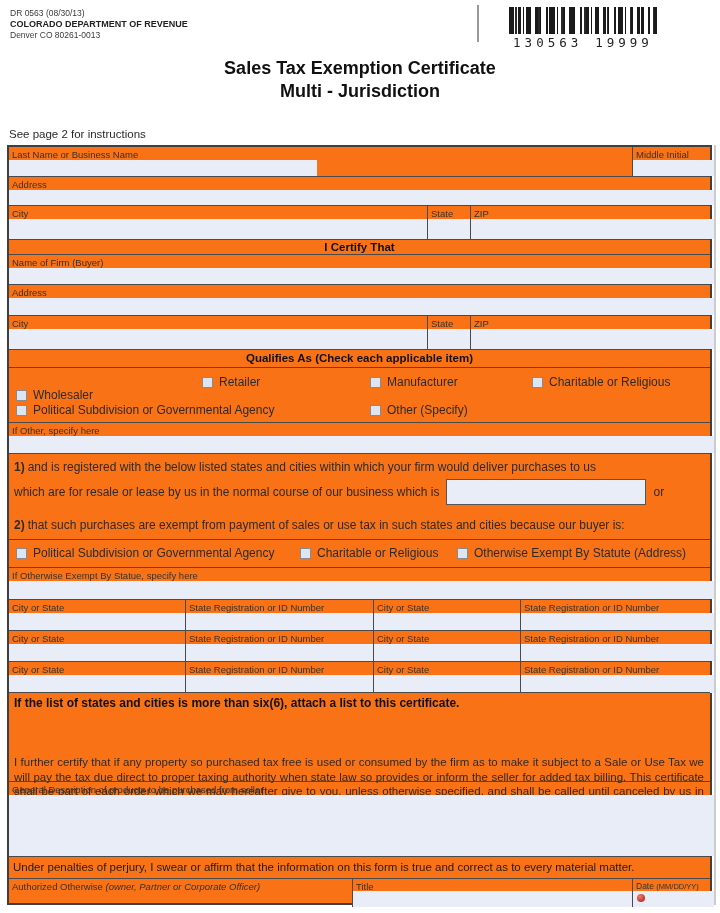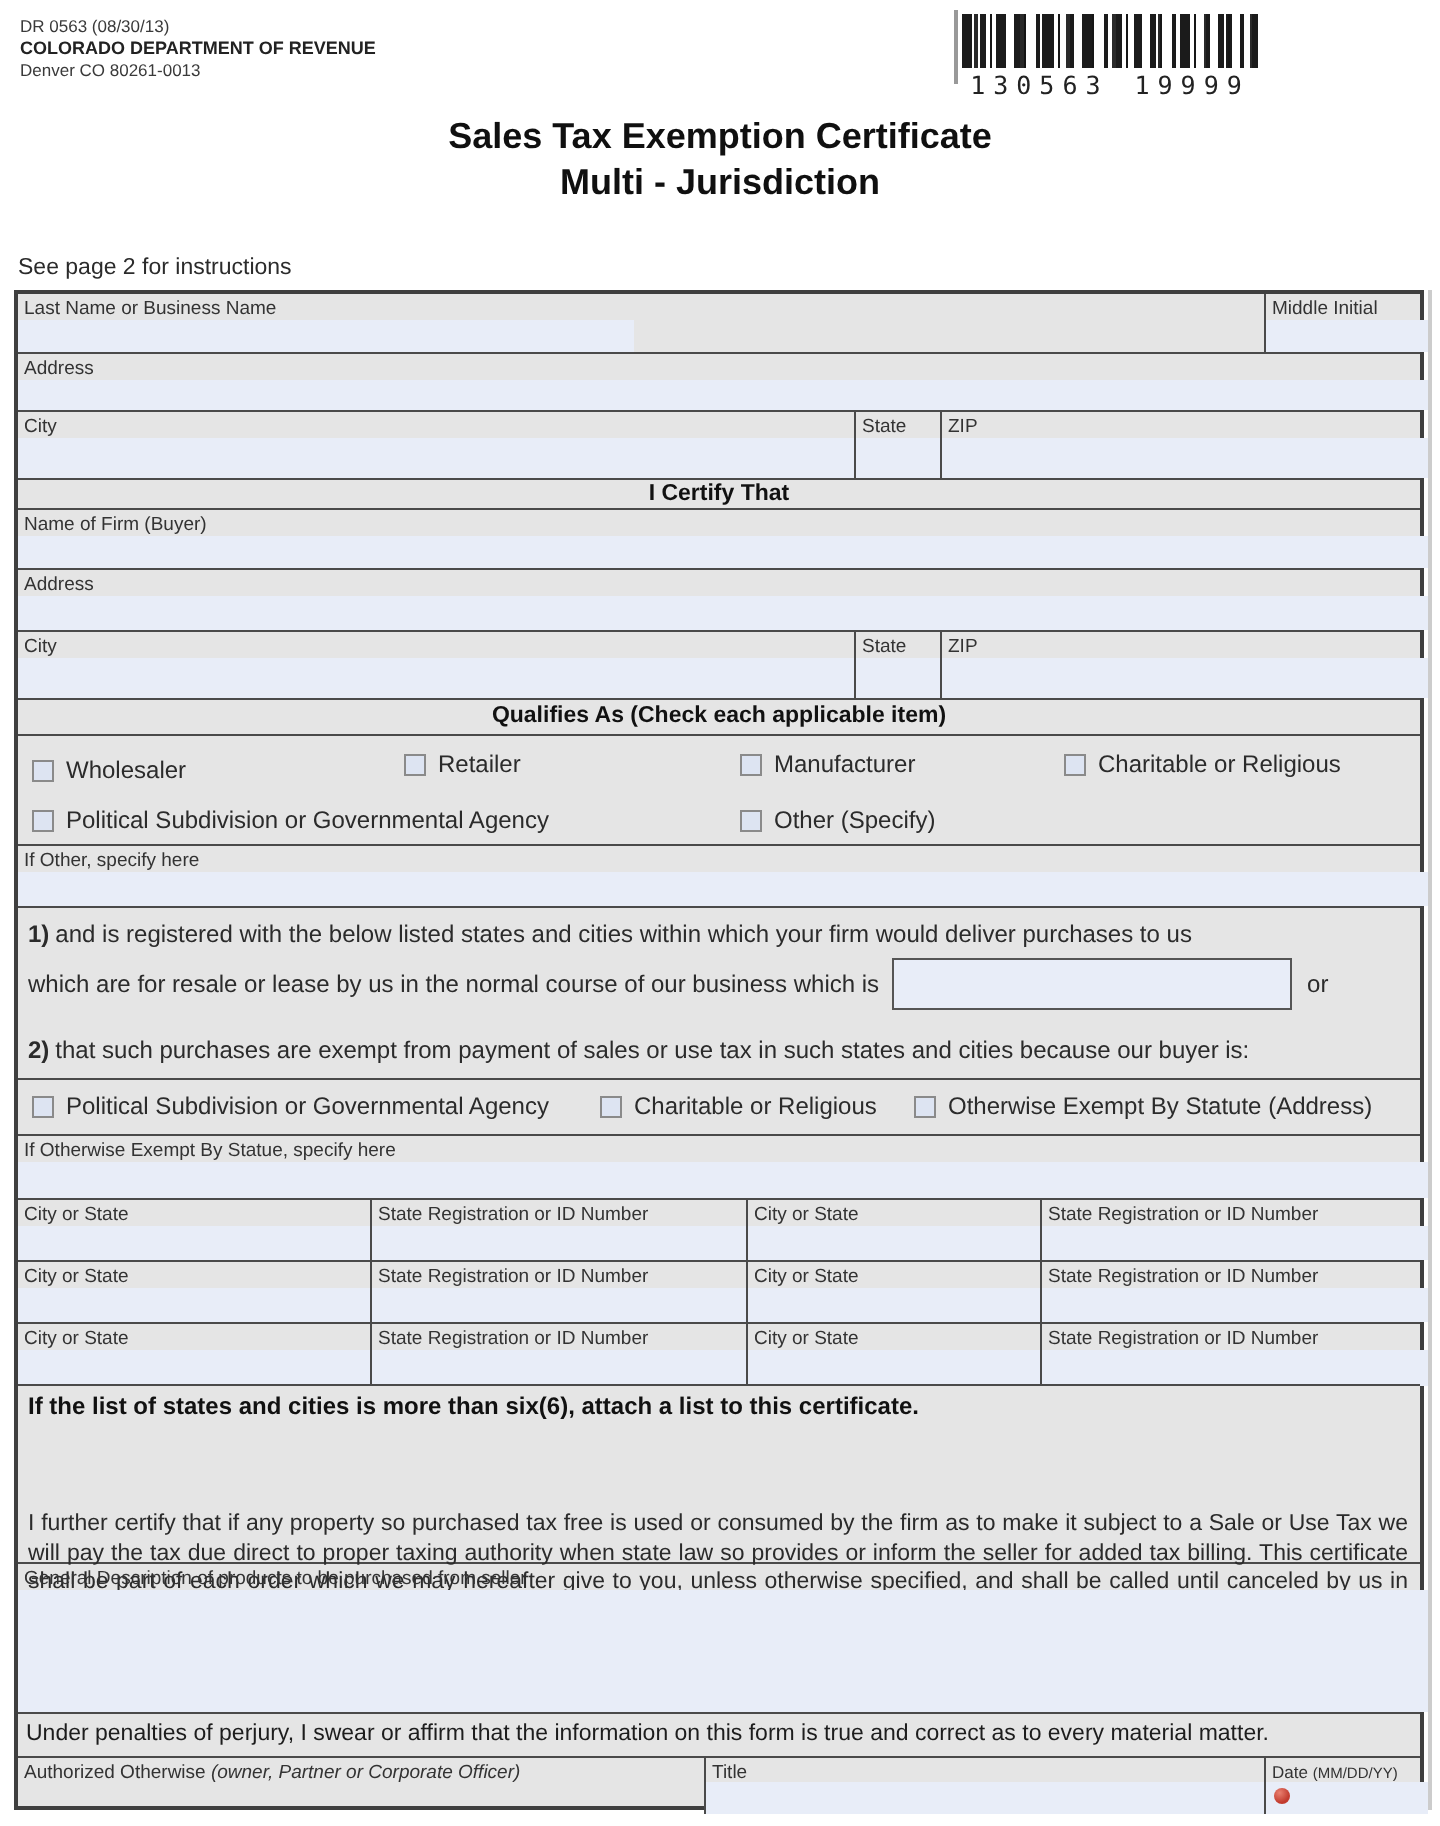--- a/index.html
+++ b/index.html
@@ -5,35 +5,35 @@
   * { box-sizing: border-box; margin: 0; padding: 0; }
   body { background: #ffffff; }
   .page {
     position: relative; width: 720px; height: 913px; background: #fff;
     font-family: "Liberation Sans", sans-serif; color: #2b2b2b; overflow: hidden;
   }
   
   .hdr-left { position: absolute; left: 10px; top: 8px; font-size: 8.5px; line-height: 11px; color: #3a3a3a; }
   .hdr-left .agency { font-weight: bold; font-size: 9px; color: #222; }
   .reg-mark { position: absolute; left: 477px; top: 5px; width: 2px; height: 37px; background: #999; }
-  .barcode { position: absolute; left: 481px; top: 7px; width: 148px; }
+  .barcode { position: absolute; left: 509px; top: 7px; width: 148px; }
   .bars {
     height: 27px; background-color: #fff;
     border-left: 3px solid #1b1b1b; border-right: 3px solid #1b1b1b;
     background-image:
       repeating-linear-gradient(90deg, #1b1b1b 0 2px, transparent 2px 6px, #1b1b1b 6px 9px, transparent 9px 11px, #161616 11px 12px, transparent 12px 17px),
       repeating-linear-gradient(90deg, transparent 0 3px, #2a2a2a 3px 5px, transparent 5px 14px, #1b1b1b 14px 17px, transparent 17px 23px);
   }
   .barnum { display: flex; justify-content: center; gap: 13px; margin-top: 1px;
     font-family: "DejaVu Sans Mono", monospace; font-size: 12.5px; letter-spacing: 4px; color: #222; }
   .title { position: absolute; left: 0; top: 57px; width: 720px; text-align: center;
     font-weight: bold; font-size: 18px; line-height: 23px; color: #101010; }
   .see-note { position: absolute; left: 9px; top: 128px; font-size: 11.5px; color: #2b2b2b; }
   
-  .form { position: absolute; left: 7px; top: 145px; width: 705px; height: 760px; border: 2px solid #3f3f3f; background: #e5e5e5; }
+  .form { position: absolute; left: 7px; top: 145px; width: 705px; height: 760px; border: 2px solid #3f3f3f; background: #f97316; }
   .scan-edge { position: absolute; left: 714px; top: 145px; width: 2px; height: 760px; background: #cccccc; }
   .row { position: absolute; left: 0; right: 0; border-bottom: 1px solid #4a4a4a; }
   .row.nb { border-bottom: none; }
   .cell { position: absolute; top: 0; bottom: 0; overflow: hidden; }
   .bl { border-left: 1px solid #4a4a4a; }
   .lbl { font-size: 9.5px; line-height: 11px; color: #333; padding: 2px 0 0 3px; white-space: nowrap; }
   .lbl i { font-style: italic; }
   .fill { position: absolute; left: 0; right: 0; bottom: 0; top: 13px; background: #e8edf8; }
   .fill.t12 { top: 12px; }
   .sechdr { font-weight: bold; font-size: 11.5px; text-align: center; color: #111; }
@@ -140,21 +140,21 @@
       </div>
       <div class="cell bl" style="left:461px;width:244px">
         <div class="lbl">ZIP</div>
         <div class="fill"></div>
       </div>
     </div>
 
     <div class="row sechdr" style="top:203px;height:18px;line-height:17px">Qualifies As (Check each applicable item)</div>
 
     <div class="row" style="top:221px;height:55px">
-      <div class="cbitem" style="left:7px;top:10px">
+      <div class="cbitem" style="left:7px;top:20px">
         <span class="cb"></span><span>Wholesaler</span>
       </div>
       <div class="cbitem" style="left:193px;top:7px">
         <span class="cb"></span><span>Retailer</span>
       </div>
       <div class="cbitem" style="left:361px;top:7px">
         <span class="cb"></span><span>Manufacturer</span>
       </div>
       <div class="cbitem" style="left:523px;top:7px">
         <span class="cb"></span><span>Charitable or Religious</span>

